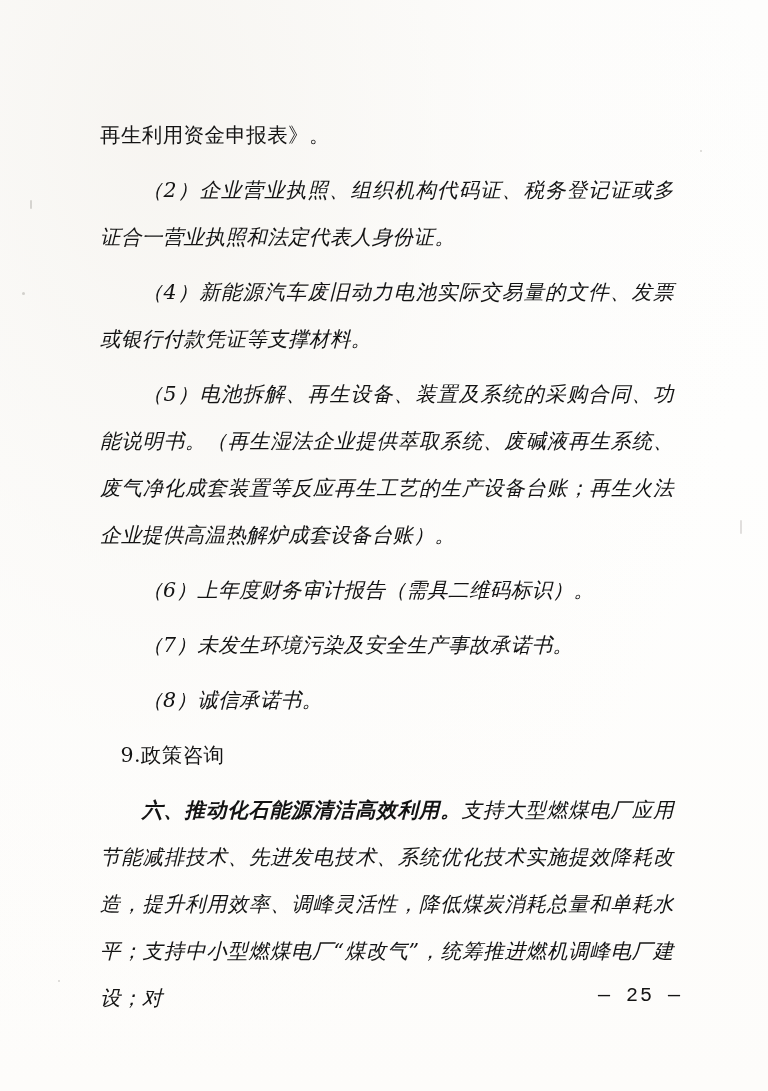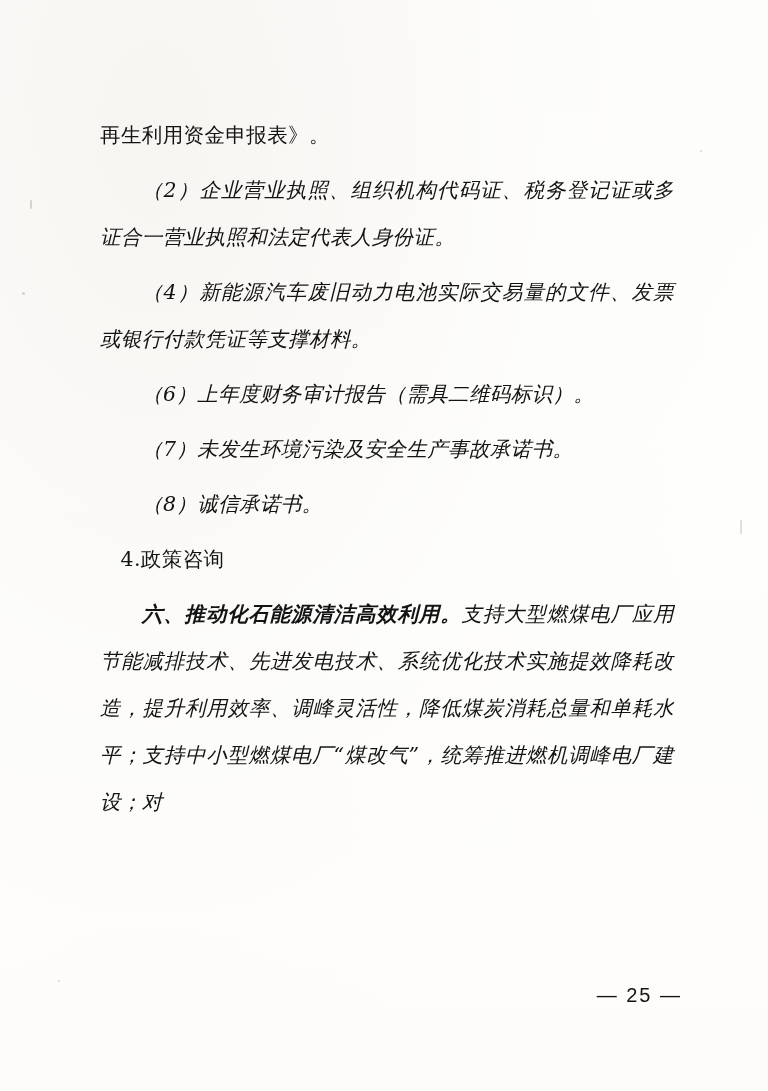--- a/index.html
+++ b/index.html
@@ -54,21 +54,21 @@
     font-weight: bold;
   }
 
   .page-number {
     position: absolute;
     right: 86px;
     bottom: 84px;
     font-size: 20px;
     color: #141414;
     letter-spacing: 2px;
-    font-family: Liberation Sans, sans-serif;
+    font-family: Liberation Mono, monospace;
   }
 
   
   .speck {
     position: absolute;
     background: rgba(120,115,110,0.30);
     border-radius: 50%;
   }
   .s1 { left: 30px;  top: 200px; width: 2px;  height: 9px; background: rgba(150,145,140,0.35); border-radius:1px;}
   .s2 { left: 22px;  top: 292px; width: 3px;  height: 3px; }
@@ -89,28 +89,29 @@
 
   <div class="content">
 
     <p class="para">再生利用资金申报表》。</p>
 
     <p class="para indent">（2）企业营业执照、组织机构代码证、税务登记证或多证合一营业执照和法定代表人身份证。</p>
 
 
     <p class="para indent">（4）新能源汽车废旧动力电池实际交易量的文件、发票或银行付款凭证等支撑材料。</p>
 
+    <p class="para indent">（5）电池拆解、再生设备、装置及系统的采购合同、功能说明书。（再生湿法企业提供萃取系统、废碱液再生系统、废气净化成套装置等反应再生工艺的生产设备台账；再生火法企业提供高温热解炉成套设备台账）。</p>
 
     <p class="para indent">（6）上年度财务审计报告（需具二维码标识）。</p>
 
     <p class="para indent">（7）未发生环境污染及安全生产事故承诺书。</p>
 
     <p class="para indent">（8）诚信承诺书。</p>
 
-    <p class="para indent-small">4.政策咨询</p>
+    <p class="para indent-small">9.政策咨询</p>
 
 
     <p class="para indent"><span class="bold-lead">六、推动化石能源清洁高效利用。</span><span>支持大型燃煤电厂应用节能减排技术、先进发电技术、系统优化技术实施提效降耗改造，提升利用效率、调峰灵活性，降低煤炭消耗总量和单耗水平；支持中小型燃煤电厂“煤改气”，统筹推进燃机调峰电厂建设；对</span></p>
 
   </div>
 
   <div class="page-number">— 25 —</div>
 
 </div>
 

